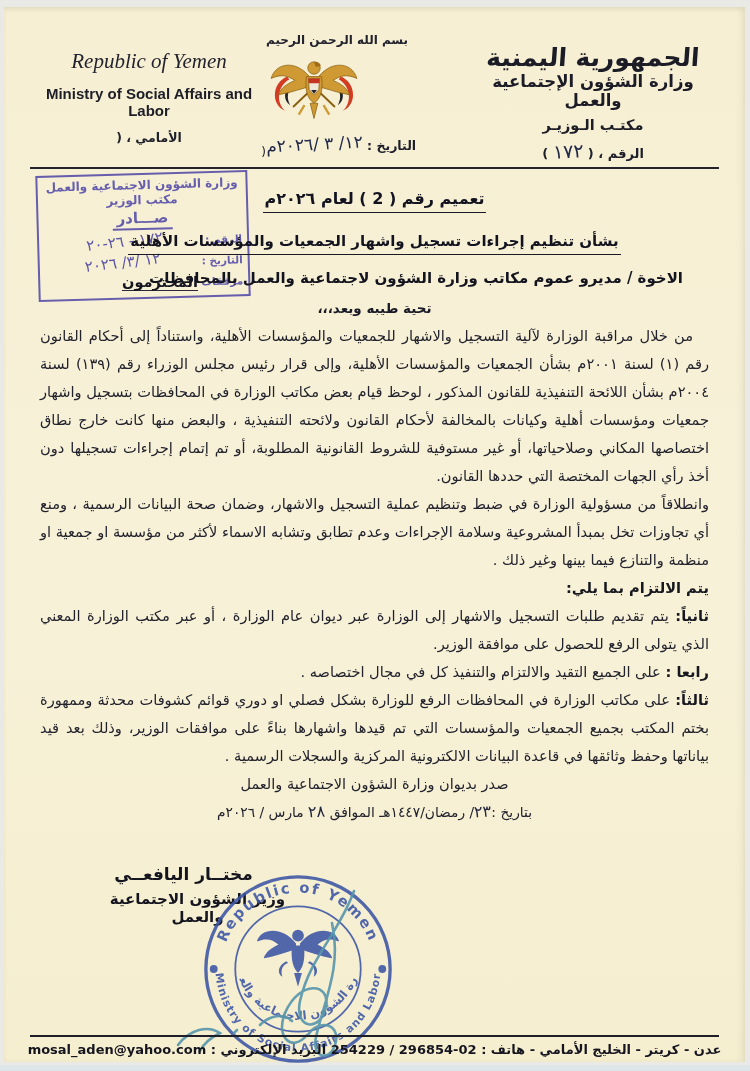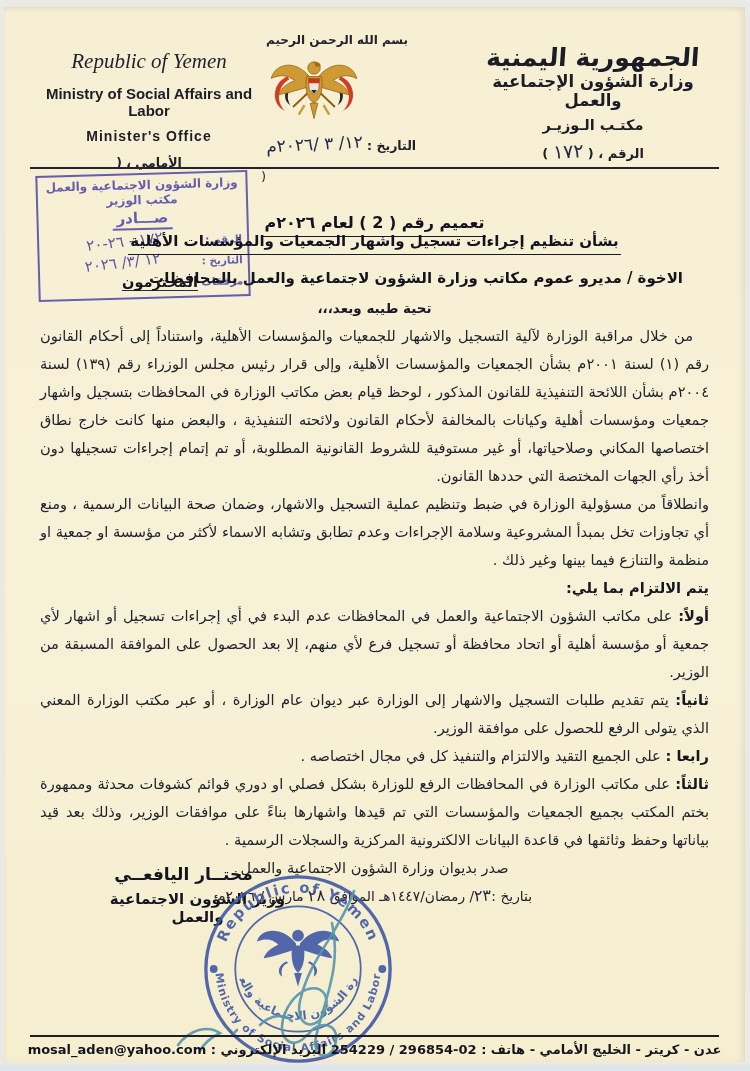--- a/index.html
+++ b/index.html
@@ -44,21 +44,21 @@
   }
   .rstamp .l1{font-size:12px;font-weight:700;}
   .rstamp .l2{font-size:12px;font-weight:700;margin-top:1px;}
   .rstamp .sader{font-size:15px;font-weight:700;letter-spacing:7px;display:inline-block;border-bottom:2px solid #5a52aa;margin-top:2px;padding:0 4px 1px;}
   .rstamp .row{display:flex;align-items:center;margin-top:1px;line-height:20px;}
   .rstamp .row .lbl{font-size:10.5px;font-weight:700;white-space:nowrap;order:0;}
   .rstamp .row .val{flex:1;text-align:center;}
   .rstamp .hw{color:#4f47a2;font-size:15px;transform:rotate(-5deg);display:inline-block;letter-spacing:1px;}
   
   .t-wrap{position:absolute;left:0;right:0;text-align:center;}
-  .t1{top:182px;margin-top:24px;}
+  .t1{top:182px;}
   .t2{top:224px;}
   .t-ul{display:inline-block;font-size:16px;font-weight:700;color:#131320;border-bottom:1.8px solid #1a1a26;padding:0 2px 4px;}
   .t2 .t-ul{font-size:15px;}
   .addressee{position:absolute;right:62px;top:262px;font-size:15px;font-weight:700;color:#14141f;}
   .muhtaram{position:absolute;left:118px;top:267px;font-size:14.5px;font-weight:700;color:#14141f;border-bottom:1.6px solid #2a2a38;padding-bottom:0;}
   .greeting{position:absolute;left:0;right:0;top:293px;text-align:center;font-size:13.5px;font-weight:700;color:#1b1b27;}
   
   .body{
     position:absolute;top:315px;right:36px;left:36px;
     font-size:14.6px;line-height:28px;text-align:justify;color:#22222d;
@@ -124,21 +124,20 @@
     </svg>
     <div class="dateline">
       <span>التاريخ :</span>
       <span class="hand">١٢/ ٣ /٢٠٢٦م</span>
     </div>
   </div>
 
   <div class="hdr-left">
     <div class="country">Republic of Yemen</div>
     <div class="ministry">Ministry of Social Affairs and Labor</div>
-    <div class="office">Minister's Office</div>
     <div class="attach">الأمامي ، (</div>
     <div class="attach-paren">(</div>
   </div>
 
   <div class="hdr-rule"></div>
 
   <div class="rstamp">
     <div class="l1">وزارة الشؤون الاجتماعية والعمل</div>
     <div class="l2">مكتب الوزير</div>
     <div><span class="sader">صـــادر</span></div>
@@ -163,21 +162,20 @@
     <span class="t-ul">بشأن تنظيم إجراءات تسجيل واشهار الجمعيات والمؤسسات الأهلية</span>
   </div>
   <div class="addressee">الاخوة / مديرو عموم مكاتب وزارة الشؤون لاجتماعية والعمل  بالمحافظات</div>
   <div class="muhtaram">المحترمون</div>
   <div class="greeting">تحية طيبه وبعد،،،</div>
 
   <div class="body">
     <p class="indent">من خلال مراقبة الوزارة لآلية التسجيل والاشهار للجمعيات والمؤسسات الأهلية، واستناداً إلى أحكام القانون رقم (١) لسنة ٢٠٠١م بشأن الجمعيات والمؤسسات الأهلية، وإلى قرار رئيس مجلس الوزراء رقم (١٣٩) لسنة ٢٠٠٤م بشأن اللائحة التنفيذية للقانون المذكور ، لوحظ قيام بعض مكاتب الوزارة في المحافظات بتسجيل واشهار جمعيات ومؤسسات أهلية وكيانات بالمخالفة لأحكام القانون ولائحته التنفيذية ، والبعض منها كانت خارج نطاق اختصاصها المكاني وصلاحياتها، أو غير مستوفية للشروط القانونية المطلوبة، أو تم إتمام إجراءات تسجيلها دون أخذ رأي الجهات المختصة التي حددها القانون.</p>
     <p>وانطلاقاً من مسؤولية الوزارة في ضبط وتنظيم عملية التسجيل والاشهار، وضمان صحة البيانات الرسمية ، ومنع أي تجاوزات تخل بمبدأ المشروعية وسلامة الإجراءات وعدم تطابق وتشابه الاسماء لأكثر من مؤسسة او جمعية او منظمة والتنازع فيما بينها وغير ذلك .</p>
     <p><b>يتم الالتزام بما يلي:</b></p>
-    <p><b>أولاً:</b> <span>على مكاتب الشؤون الاجتماعية والعمل في المحافظات عدم البدء في أي إجراءات تسجيل أو اشهار لأي جمعية أو مؤسسة أهلية أو اتحاد محافظة أو تسجيل فرع لأي منهم، إلا بعد الحصول على الموافقة المسبقة من الوزير.</span></p>
     <p><b>ثانياً:</b> <span>يتم تقديم طلبات التسجيل والاشهار إلى الوزارة عبر ديوان عام الوزارة ، أو عبر مكتب الوزارة المعني الذي يتولى الرفع للحصول على موافقة الوزير.</span></p>
     <p><b>رابعا :</b> <span>على الجميع التقيد والالتزام والتنفيذ كل في مجال اختصاصه .</span></p>
     <p><b>ثالثاً:</b> <span>على مكاتب الوزارة في المحافظات الرفع للوزارة بشكل فصلي او دوري قوائم كشوفات محدثة وممهورة بختم المكتب بجميع الجمعيات والمؤسسات التي تم قيدها واشهارها بناءً على موافقات الوزير، وذلك بعد قيد بياناتها وحفظ وثائقها في قاعدة البيانات الالكترونية المركزية والسجلات الرسمية .</span></p>
     <div class="closing">
       <div class="issued">صدر بديوان وزارة الشؤون الاجتماعية والعمل</div>
       <div class="cdate">
         <span>بتاريخ :</span><span class="hand">٢٣</span><span>/ رمضان/١٤٤٧هـ الموافق</span> <span class="hand">٢٨</span> <span>مارس / ٢٠٢٦م</span>
       </div>
     </div>
   </div>

